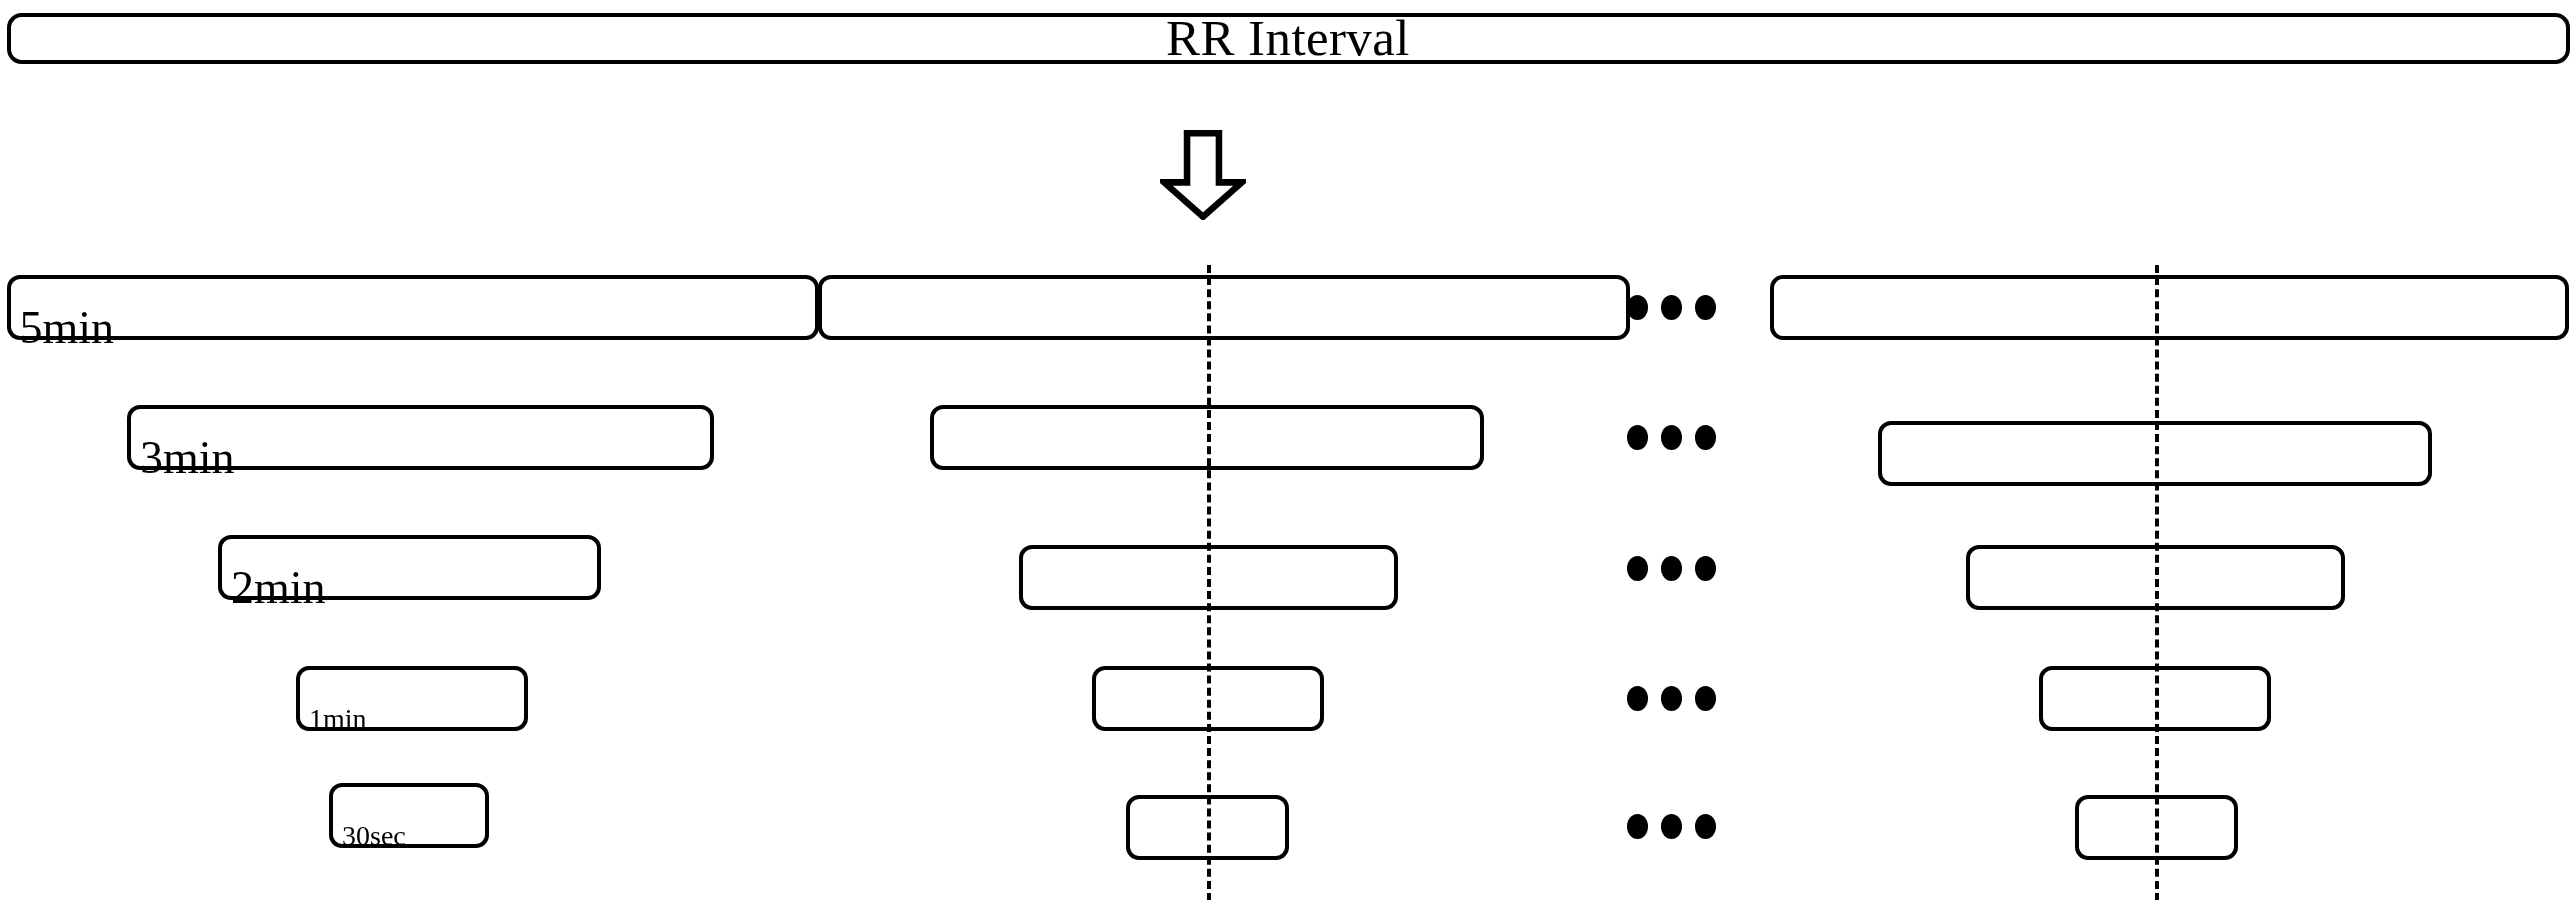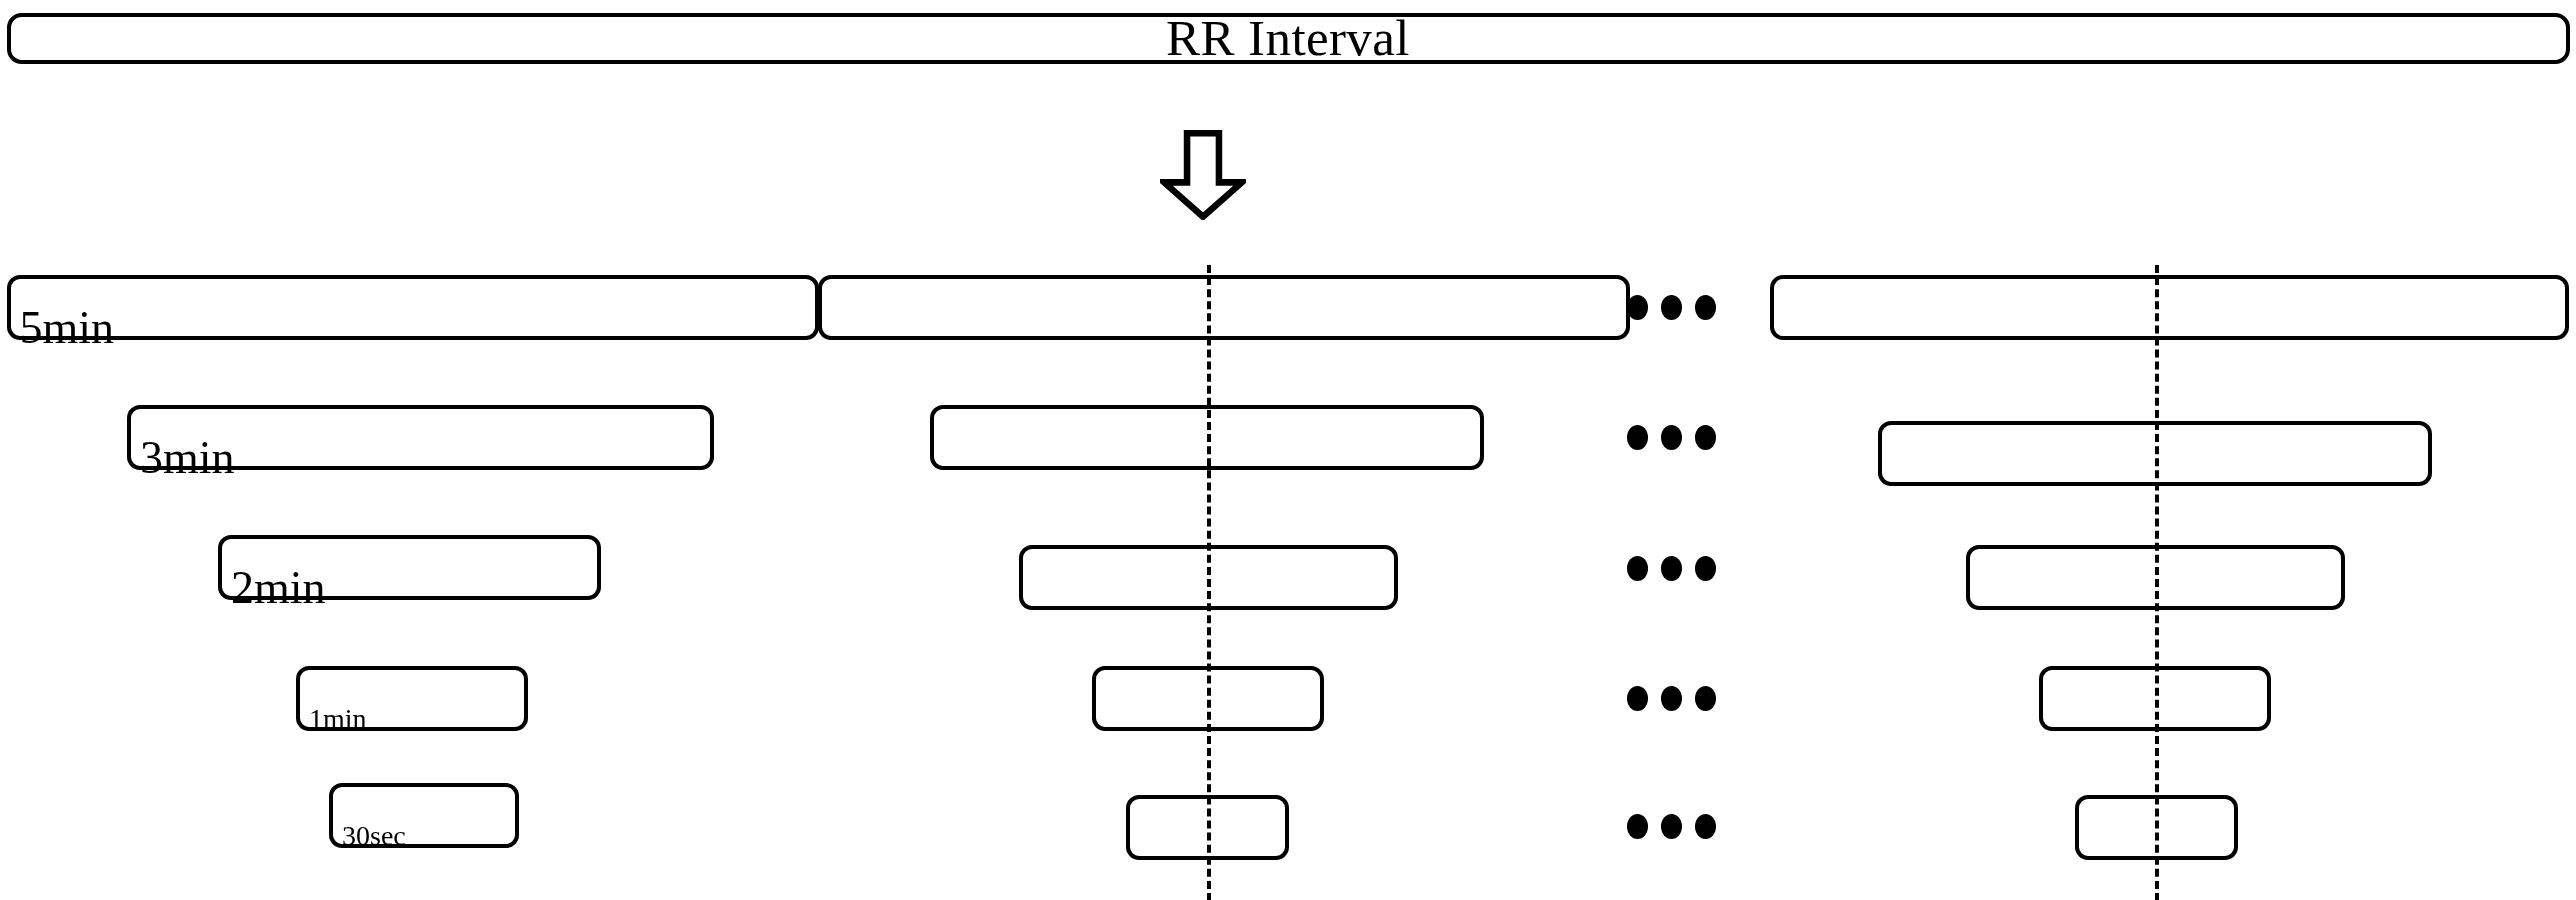--- a/index.html
+++ b/index.html
@@ -151,21 +151,21 @@
   <div class="win small" style="left:1092px; top:666px; width:232px; height:65px;"></div>
 
   <div class="dots" style="left:1627px; top:683px; width:114px; height:31px;">
     <span class="dot"></span>
     <span class="dot"></span>
     <span class="dot"></span>
   </div>
 
   <div class="win small" style="left:2039px; top:666px; width:232px; height:65px;"></div>
 
-  <div class="win small" style="left:329px; top:783px; width:190px; height:65px;">
+  <div class="win small" style="left:329px; top:783px; width:160px; height:65px;">
     <span class="win-label">30sec</span>
   </div>
 
   <div class="win small" style="left:1126px; top:795px; width:163px; height:65px;"></div>
 
   <div class="dots" style="left:1627px; top:811px; width:114px; height:31px;">
     <span class="dot"></span>
     <span class="dot"></span>
     <span class="dot"></span>
   </div>

